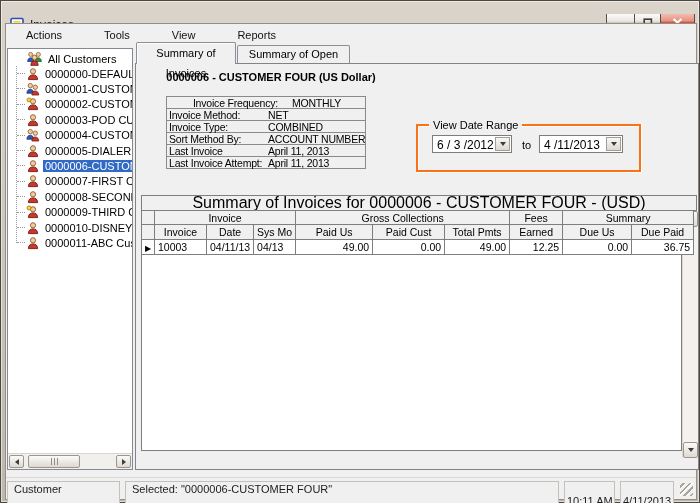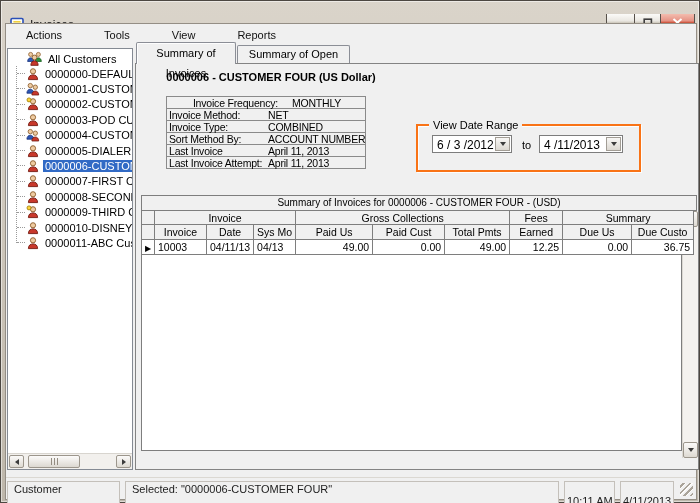--- a/index.html
+++ b/index.html
@@ -58,21 +58,21 @@
   .info-row{display:flex;align-items:center;height:13px;border:1px solid #8a8a8a;margin-top:-1px;padding-left:2px;font-size:10.5px;letter-spacing:-0.2px;white-space:nowrap;color:#000;}
   .info-row:first-child{margin-top:0;justify-content:center;}
   .ilabel{flex:0 0 99px;}
   .groupbox{position:absolute;left:280px;top:60px;width:225px;height:48px;border:2px solid #f97316;box-shadow:1px 1px 0 #fdfdfd, inset 1px 1px 0 #fdfdfd;}
   .gb-label{position:absolute;top:-7px;left:11px;background:#f0f0f0;padding:0 4px;font-size:11px;color:#000;}
   .combo{position:absolute;height:18px;background:#fff;border:1px solid #7d7d7d;font-size:12px;color:#000;}
   .combo-text{position:absolute;left:4px;top:2px;white-space:nowrap;}
   .combo-btn{position:absolute;top:1px;right:1px;bottom:1px;width:15px;background:linear-gradient(#f8f7f5,#dcd8d1);border:1px solid #a29d95;display:flex;align-items:center;justify-content:center;}
   .to-label{position:absolute;font-size:11px;color:#000;}
   
-  .grid-caption{position:absolute;left:5px;top:131px;width:556px;height:16px;border:1px solid #7e7e7e;background:#f0f0f0;font-size:10px;line-height:14px;text-align:center;color:#000;}
+  .grid-caption{position:absolute;left:5px;top:131px;width:556px;height:16px;border:1px solid #7e7e7e;background:#f0f0f0;font-size:16px;line-height:14px;text-align:center;color:#000;}
   .gridtable{position:absolute;left:5px;top:146px;border-collapse:collapse;z-index:1;font-size:10.5px;color:#000;}
   .gridtable td{border:1px solid #7e7e7e;padding:0 3px;height:14px;background:#f0f0f0;white-space:nowrap;overflow:hidden;}
   .gridtable tr.chdr td{height:15px;text-align:center;}
   .gridtable tr.ghdr td{text-align:center;}
   .gridtable tr.drow td{background:#fff;height:15px;}
   .gridtable td.selc{background:#f0f0f0;text-align:center;padding:0;}
   .gridtable td.ar{text-align:right;}
   .gridtable td.al{text-align:left;}
   .rowmark{font-size:8px;line-height:8px;}
   .whitebody{position:absolute;left:5px;top:191px;width:541px;height:196px;background:#fff;border:1px solid #7e7e7e;border-top:none;z-index:0;}
@@ -331,21 +331,21 @@
         <tr class="chdr">
           <td class="selc"></td>
           <td>Invoice</td>
           <td>Date</td>
           <td>Sys Mo</td>
           <td>Paid Us</td>
           <td>Paid Cust</td>
           <td>Total Pmts</td>
           <td>Earned</td>
           <td>Due Us</td>
-          <td>Due Custo</td>
+          <td>Due Paid</td>
         </tr>
         <tr class="drow">
           <td class="selc"><span class="rowmark">▶</span></td>
           <td class="al">10003</td>
           <td class="al">04/11/13</td>
           <td class="al">04/13</td>
           <td class="ar">49.00</td>
           <td class="ar">0.00</td>
           <td class="ar">49.00</td>
           <td class="ar">12.25</td>

